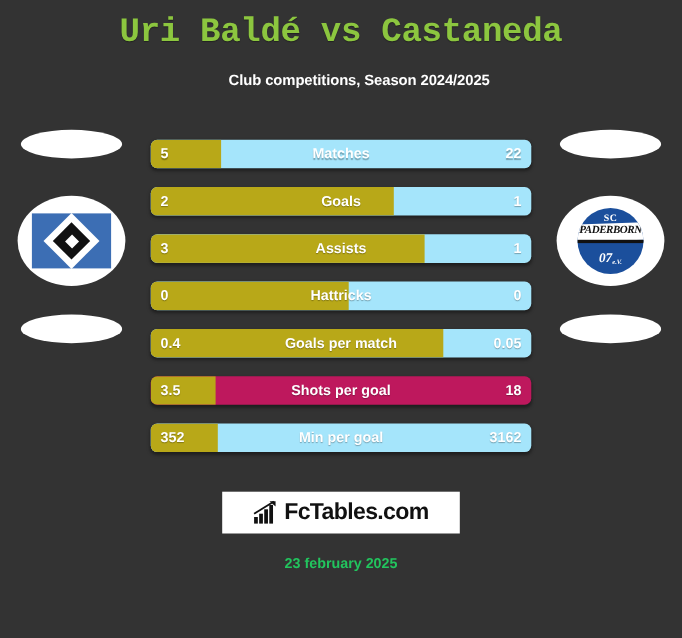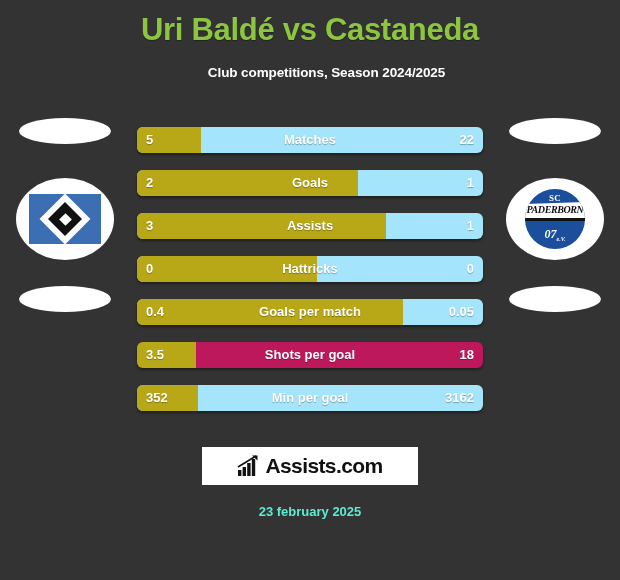--- a/index.html
+++ b/index.html
@@ -16,20 +16,21 @@
   
   .title {
     text-align: center;
     color: #8cc63f;
     font-size: 31px;
     font-weight: bold;
     letter-spacing: -0.3px;
     padding-top: 12px;
     line-height: 1.15;
     text-shadow: 0 1px 1px rgba(0,0,0,0.35);
+    font-family: Liberation Mono, monospace;
   }
 
   .subtitle {
     text-align: center;
     color: #ffffff;
     font-size: 13.5px;
     font-weight: bold;
     margin-top: 17px;
     letter-spacing: -0.1px;
     padding-left: 33px;
@@ -244,21 +245,21 @@
     font-size: 21px;
     font-weight: bold;
     letter-spacing: -0.6px;
   }
 
   .date {
     position: absolute;
     top: 504px;
     left: 0; right: 0;
     text-align: center;
-    color: #5eead4;
+    color: #22c55e;
     font-size: 13px;
     font-weight: bold;
   }
 </style>
 </head>
 <body>
 
 <div class="title" style="color: rgb(140, 198, 63);">Uri Baldé vs Castaneda</div>
 <div class="subtitle">Club competitions, Season 2024/2025</div>
 
@@ -337,16 +338,16 @@
 
 <div class="footer-logo">
   <svg class="fct-icon" viewBox="0 0 24 22">
     <rect x="1" y="15" width="3.4" height="6" fill="#111111"></rect>
     <rect x="5.6" y="12" width="3.4" height="9" fill="#111111"></rect>
     <rect x="10.2" y="8" width="3.4" height="13" fill="#111111"></rect>
     <rect x="14.8" y="4" width="3.4" height="17" fill="#111111"></rect>
     <path d="M1 12 L19 1" stroke="#111111" stroke-width="1.6" fill="none"></path>
     <path d="M15 0.6 L20.5 0.6 L20.5 5.4 Z" fill="#111111"></path>
   </svg>
-  <span class="fct-text">Assists.com</span>
+  <span class="fct-text">FcTables.com</span>
 </div>
 
 <div class="date">23 february 2025</div>
 
 </body></html>

